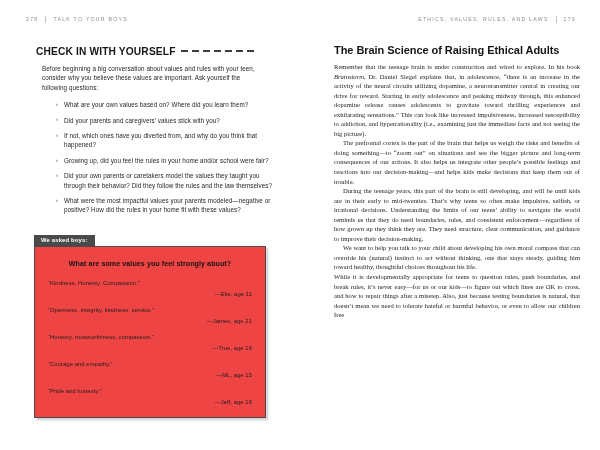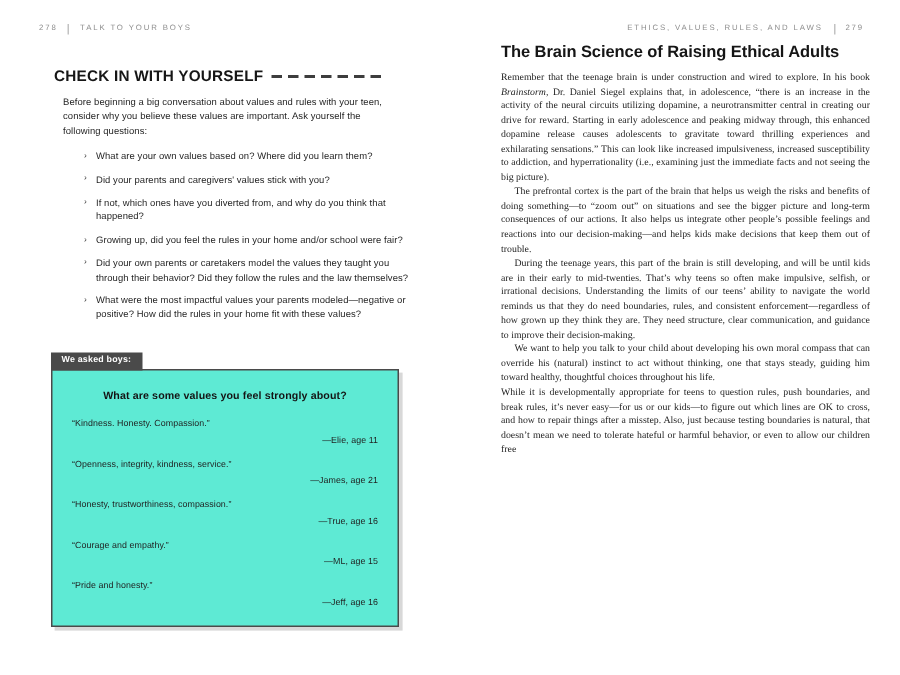--- a/index.html
+++ b/index.html
@@ -139,21 +139,21 @@
     font-size: 5.9px;
     letter-spacing: 0.15px;
     padding: 3.2px 7px 3.2px 7px;
     position: relative;
     z-index: 2;
     line-height: 1;
   }
   .boys-box {
     border: 1.1px solid #4a4a4a;
     box-shadow: 2.4px 2.4px 0 0 #d8d8d8;
-    background: #5eead4;
+    background: #ef4444;
     margin-top: -1px;
     padding: 11px 13px 11px 13px;
     box-sizing: border-box;
     width: 232px;
     min-height: 128px;
   }
   .boys-q {
     font-family: "Liberation Sans", sans-serif;
     font-weight: bold;
     font-size: 7.1px;
@@ -175,21 +175,21 @@
     font-family: "Liberation Sans", sans-serif;
     font-size: 5.9px;
     color: #1f1f1f;
     text-align: right;
     margin-top: 3.4px;
     letter-spacing: 0.05px;
     line-height: 8px;
   }
 
   
-  .right-body { margin-top: 5px; }
+  .right-body { margin-top: 20px; }
   .chap-head {
     font-family: "Liberation Sans", sans-serif;
     font-weight: bold;
     font-size: 11px;
     color: #151515;
     letter-spacing: -0.05px;
     margin: 0 0 5px 0;
     line-height: 13px;
   }
   .chap-head.second { margin-top: 15px; }

